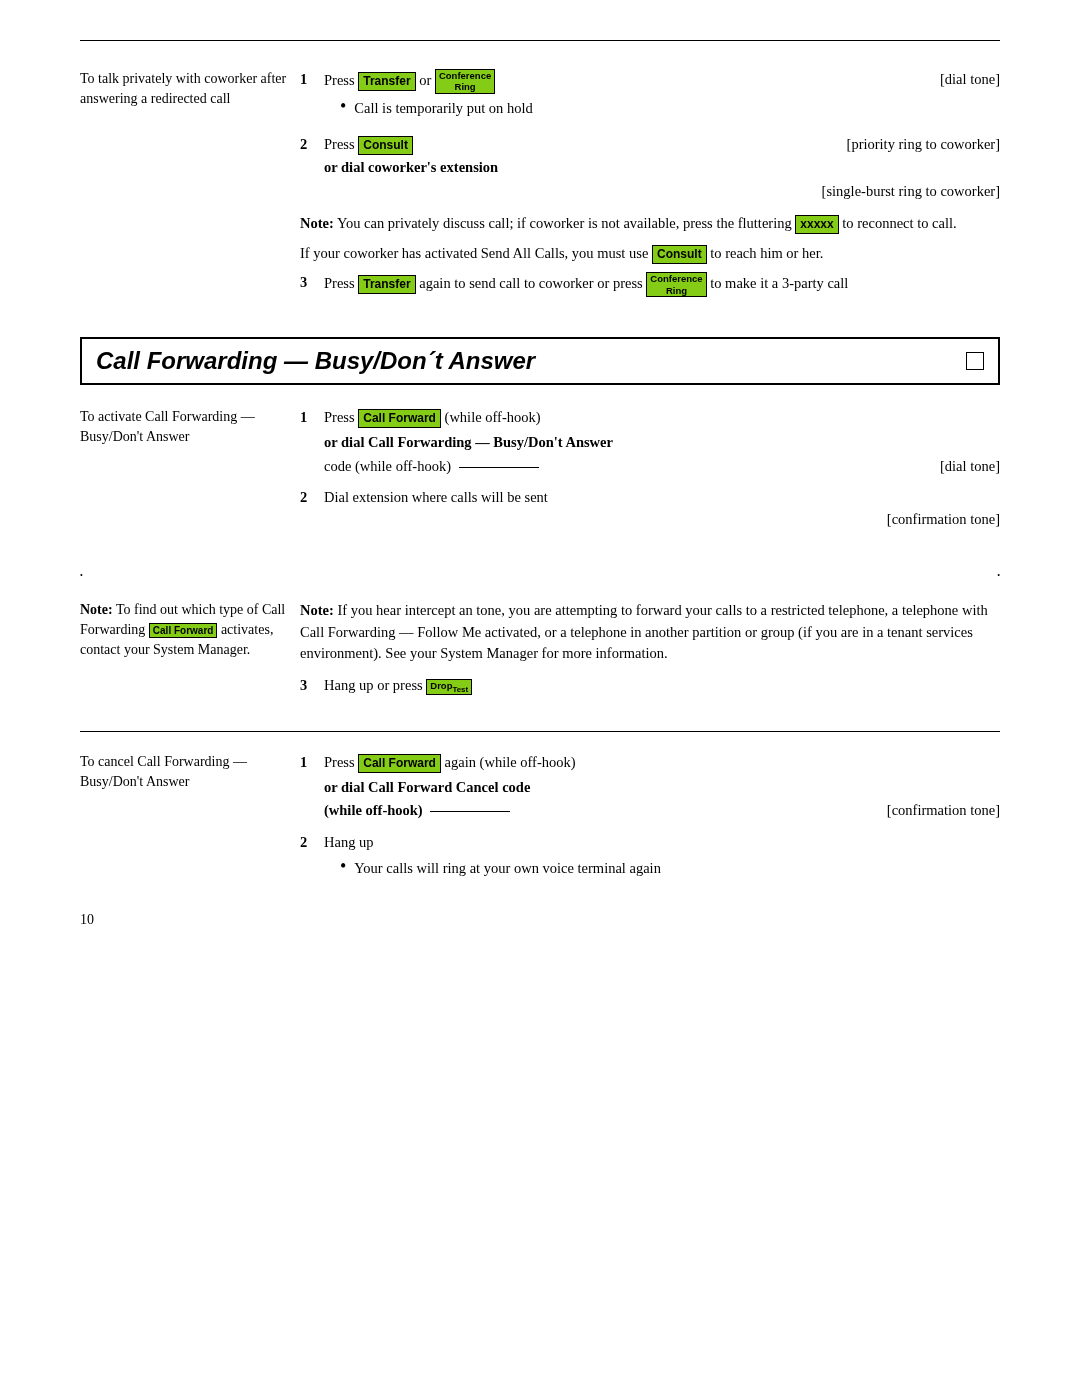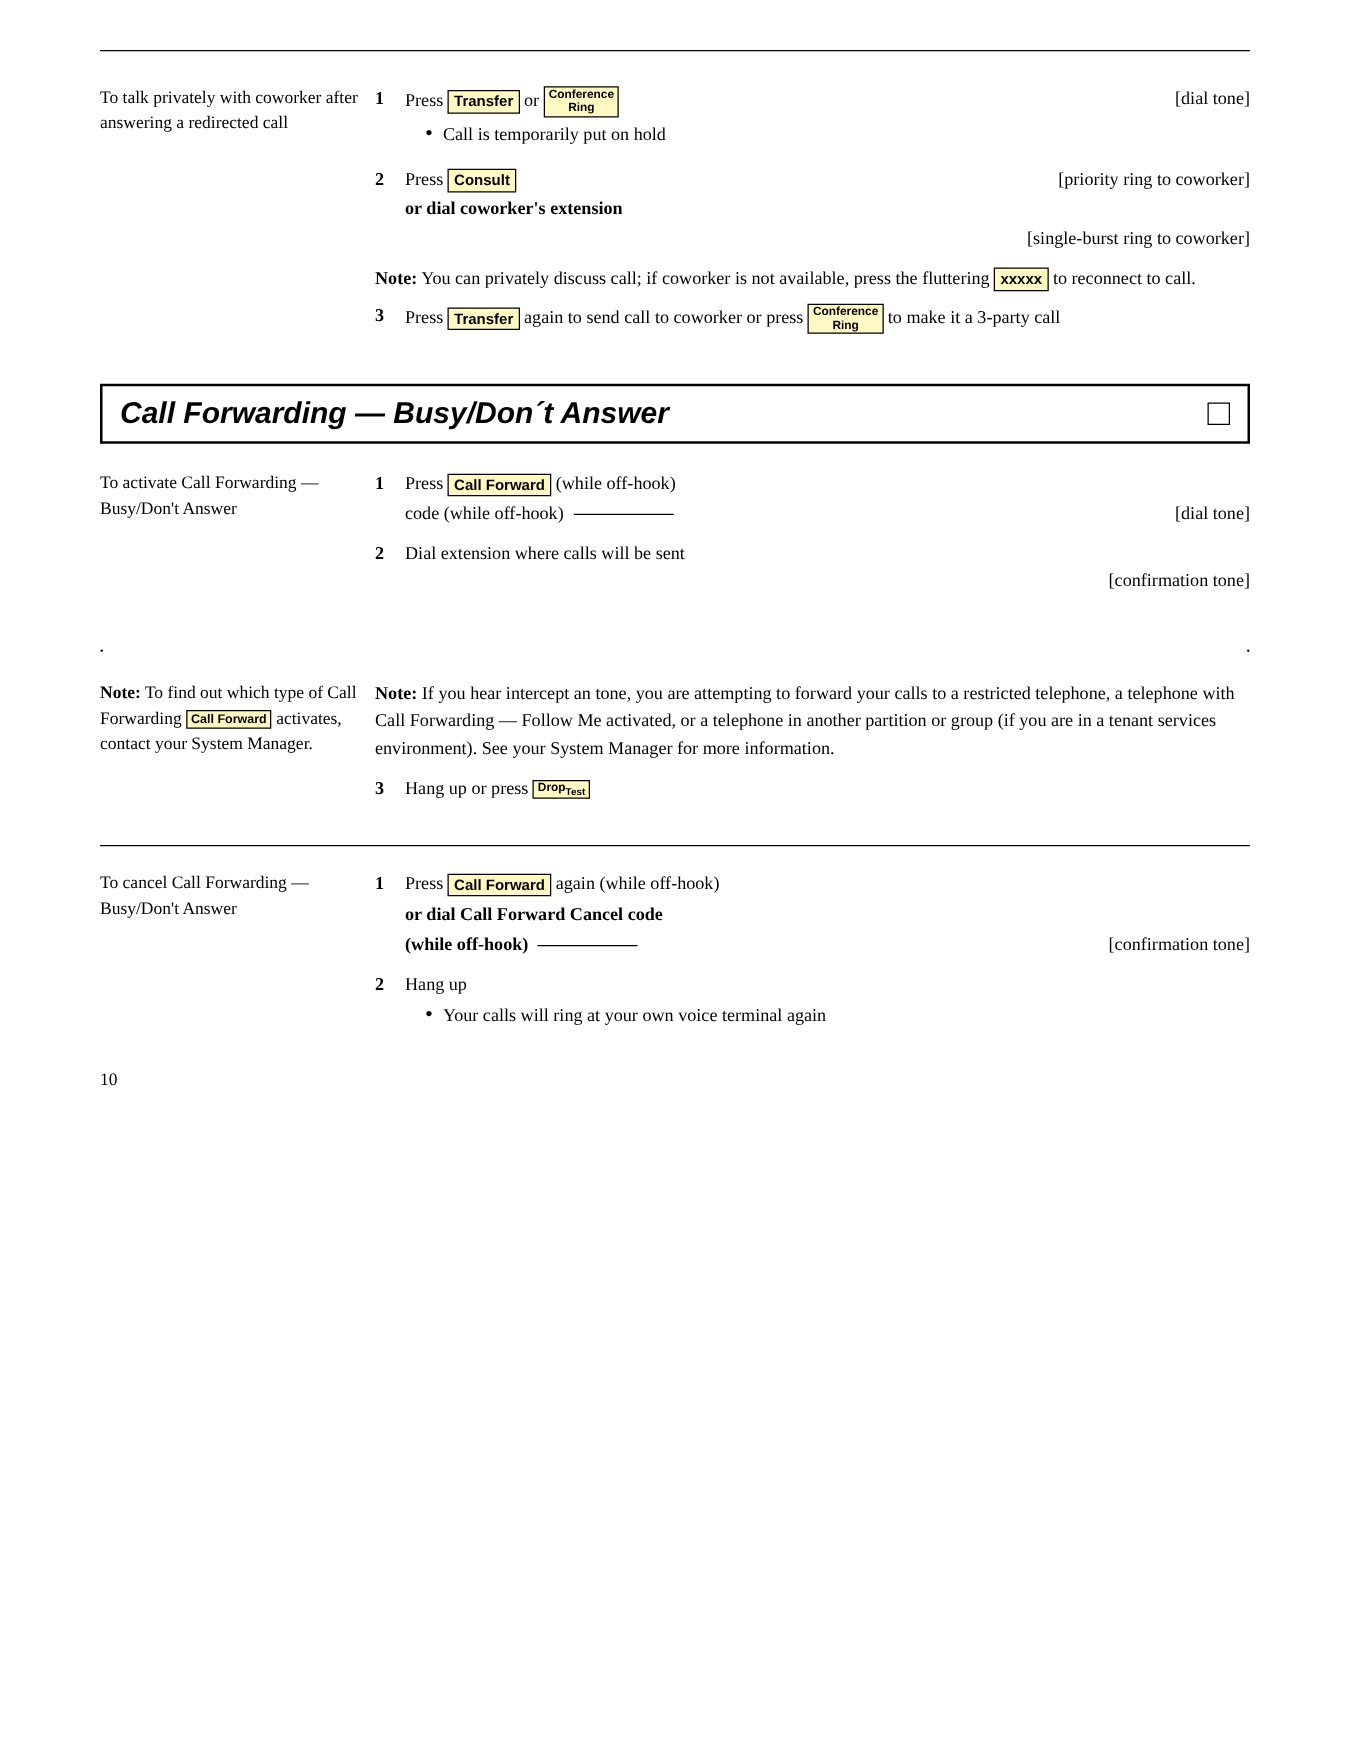--- a/index.html
+++ b/index.html
@@ -69,21 +69,21 @@
       margin-top: -1px;
     }
 
     kbd {
       display: inline-block;
       border: 1.5px solid #000;
       padding: 0px 4px;
       font-family: Arial, Helvetica, sans-serif;
       font-size: 12px;
       font-weight: bold;
-      background: #fef9c3;
+      background: #84cc16;
       line-height: 1.4;
       vertical-align: middle;
     }
 
     kbd.small {
       font-size: 10px;
       padding: 0 3px;
       line-height: 1.3;
     }
 
@@ -192,20 +192,23 @@
         <div style="clear:both"></div>
         <div style="font-weight:bold; margin-top:2px;">or dial coworker's extension</div>
         <div style="text-align:right; margin-top:2px;">[single-burst ring to coworker]</div>
       </div>
     </div>
 
     <p class="inline-note">
       <span class="note-bold">Note:</span> You can privately discuss call; if coworker is not available, press the fluttering <kbd>xxxxx</kbd> to reconnect to call.
     </p>
 
+    <p class="inline-note">
+      If your coworker has activated Send All Calls, you must use <kbd>Consult</kbd> to reach him or her.
+    </p>
 
     <div class="numbered-item" style="margin-top:6px;">
       <span class="num">3</span>
       <div class="item-content">
         Press <kbd>Transfer</kbd> again to send call to coworker or press <kbd class="two-line">Conference<br>Ring</kbd> to make it a 3-party call
       </div>
     </div>
 
   </div>
 </div>
@@ -218,20 +221,21 @@
 <div class="section spaced-section">
   <div class="left-col">
     To activate Call Forwarding — Busy/Don't Answer
   </div>
   <div class="right-col">
 
     <div class="numbered-item">
       <span class="num">1</span>
       <div class="item-content">
         <div>Press <kbd>Call Forward</kbd> (while off-hook)</div>
+        <div style="font-weight:bold; margin-top:3px;">or dial Call Forwarding — Busy/Don't Answer</div>
         <div style="margin-top:2px;">
           <span style="font-weight:normal;">code (while off-hook)</span>
           <span class="blank-line"></span>
           <span style="float:right;">[dial tone]</span>
         </div>
       </div>
     </div>
 
     <div class="numbered-item">
       <span class="num">2</span>

